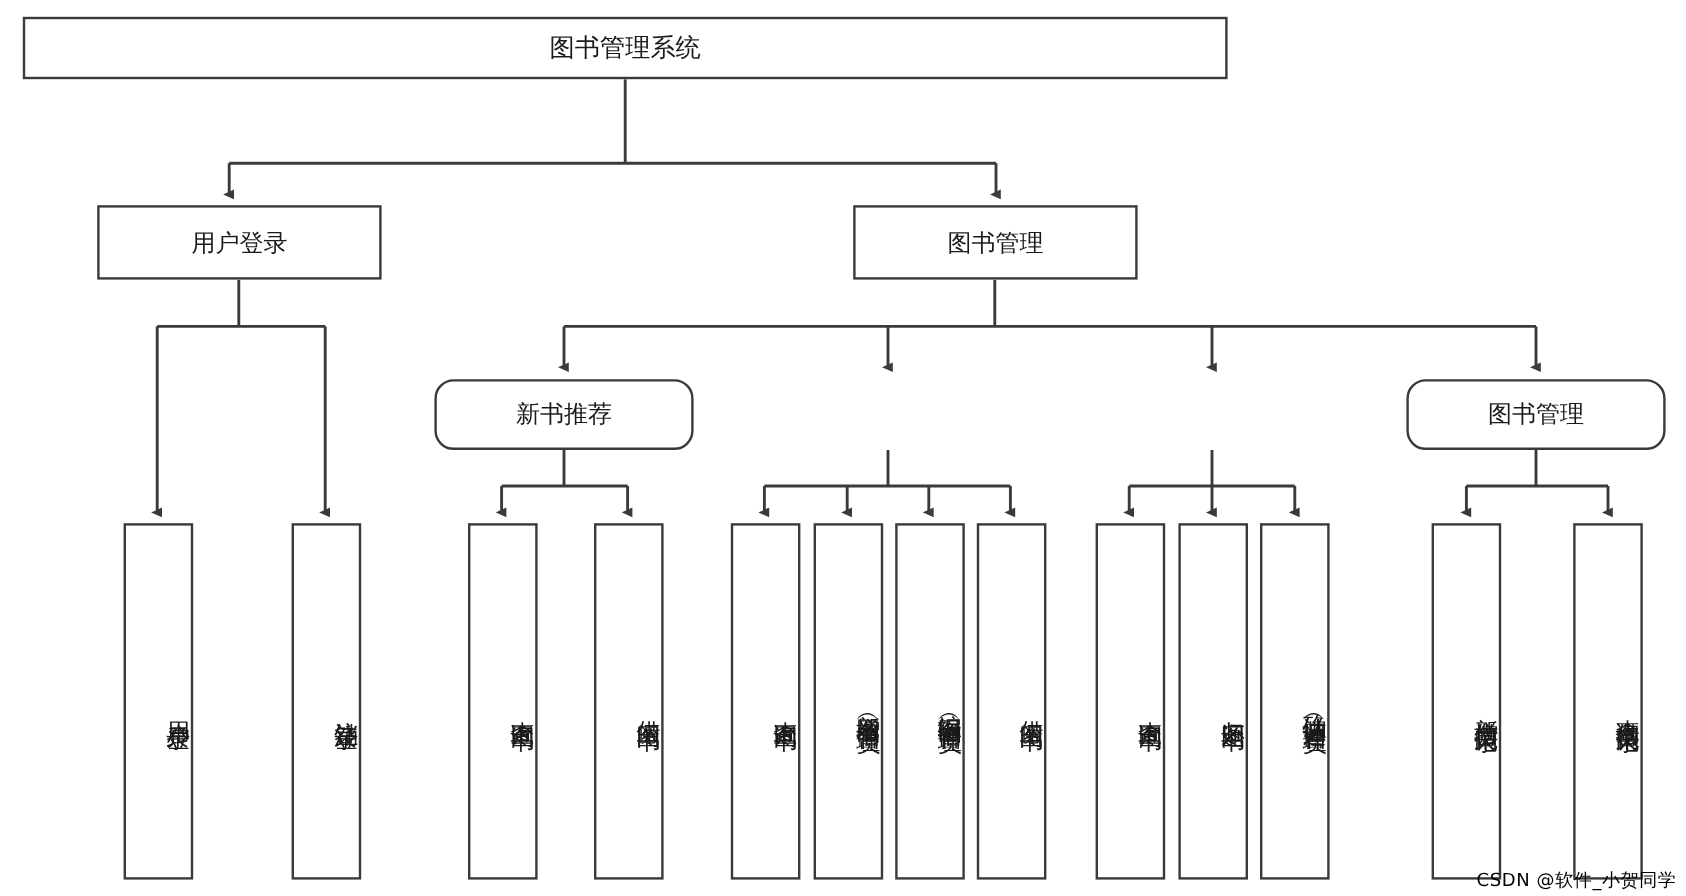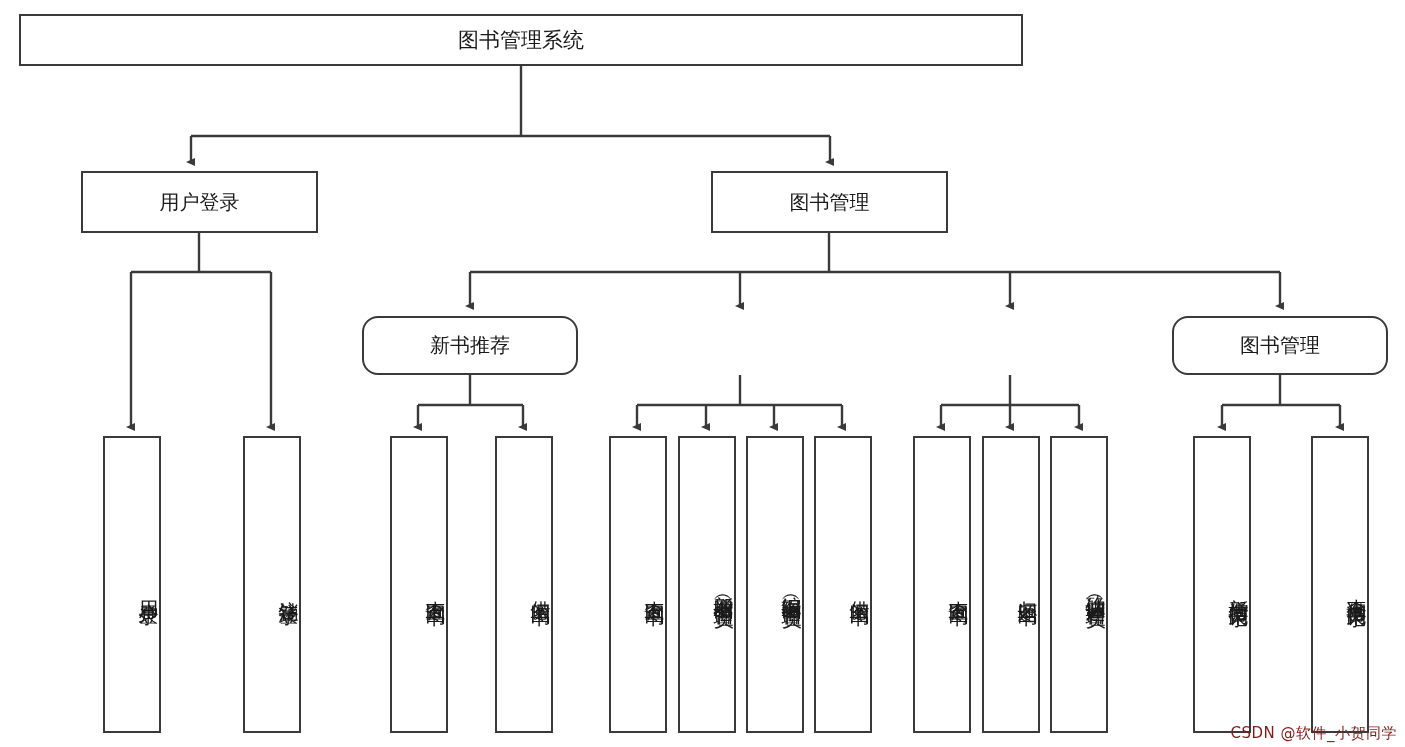--- a/index.html
+++ b/index.html
@@ -50,21 +50,21 @@
     left: 0; top: 0;
     width: 1405px;
     height: 747px;
     pointer-events: none;
   }
   .watermark {
     position: absolute;
     right: 8px;
     bottom: 4px;
     font-size: 15px;
-    color: #7f1d1d;
+    color: #000000;
     letter-spacing: 0.5px;
     white-space: nowrap;
   }
 </style>
 </head>
 <body>
 
 <div id="canvas">
 
   <svg id="edges" viewBox="0 0 1405 747">

